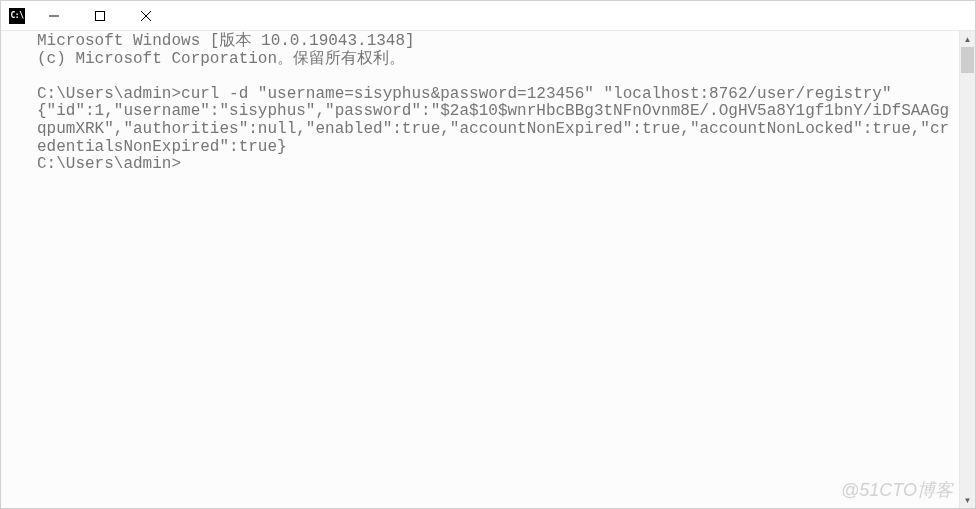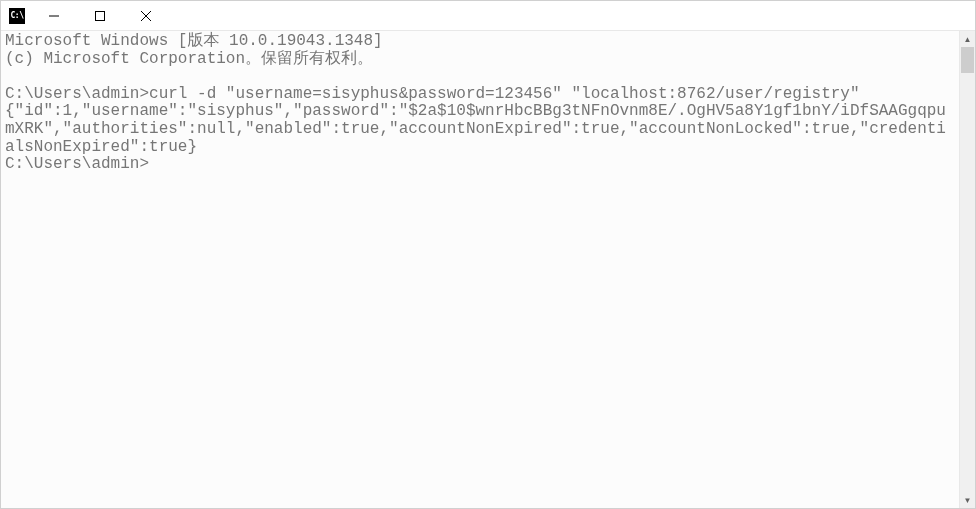--- a/index.html
+++ b/index.html
@@ -64,20 +64,21 @@
     .console-content {
       flex: 1;
       padding: 2px 4px;
       font-family: "NSimSun", "SimSun", Consolas, "Courier New", monospace;
       font-size: 16px;
       line-height: 1.1;
       color: #767676;
       white-space: pre-wrap;
       word-break: break-all;
       overflow: hidden;
+      margin-left: 32px;
     }
     .scrollbar {
       width: 16px;
       background: #f0f0f0;
       position: relative;
       border-left: 1px solid #e8e8e8;
     }
     .scroll-arrow {
       width: 100%;
       height: 16px;
@@ -140,13 +141,14 @@
 (c) Microsoft Corporation。保留所有权利。
 
 C:\Users\admin&gt;curl -d "username=sisyphus&amp;password=123456" "localhost:8762/user/registry"
 {"id":1,"username":"sisyphus","password":"$2a$10$wnrHbcBBg3tNFnOvnm8E/.OgHV5a8Y1gf1bnY/iDfSAAGgqpumXRK","authorities":null,"enabled":true,"accountNonExpired":true,"accountNonLocked":true,"credentialsNonExpired":true}
 C:\Users\admin&gt;</div>
   <div class="scrollbar">
     <div class="scroll-arrow">▲</div>
     <div class="scroll-thumb"></div>
     <div class="scroll-arrow" style="position:absolute;bottom:0;">▼</div>
   </div>
+  <div class="watermark">@51CTO博客</div>
 </div>
 
 </body></html>

